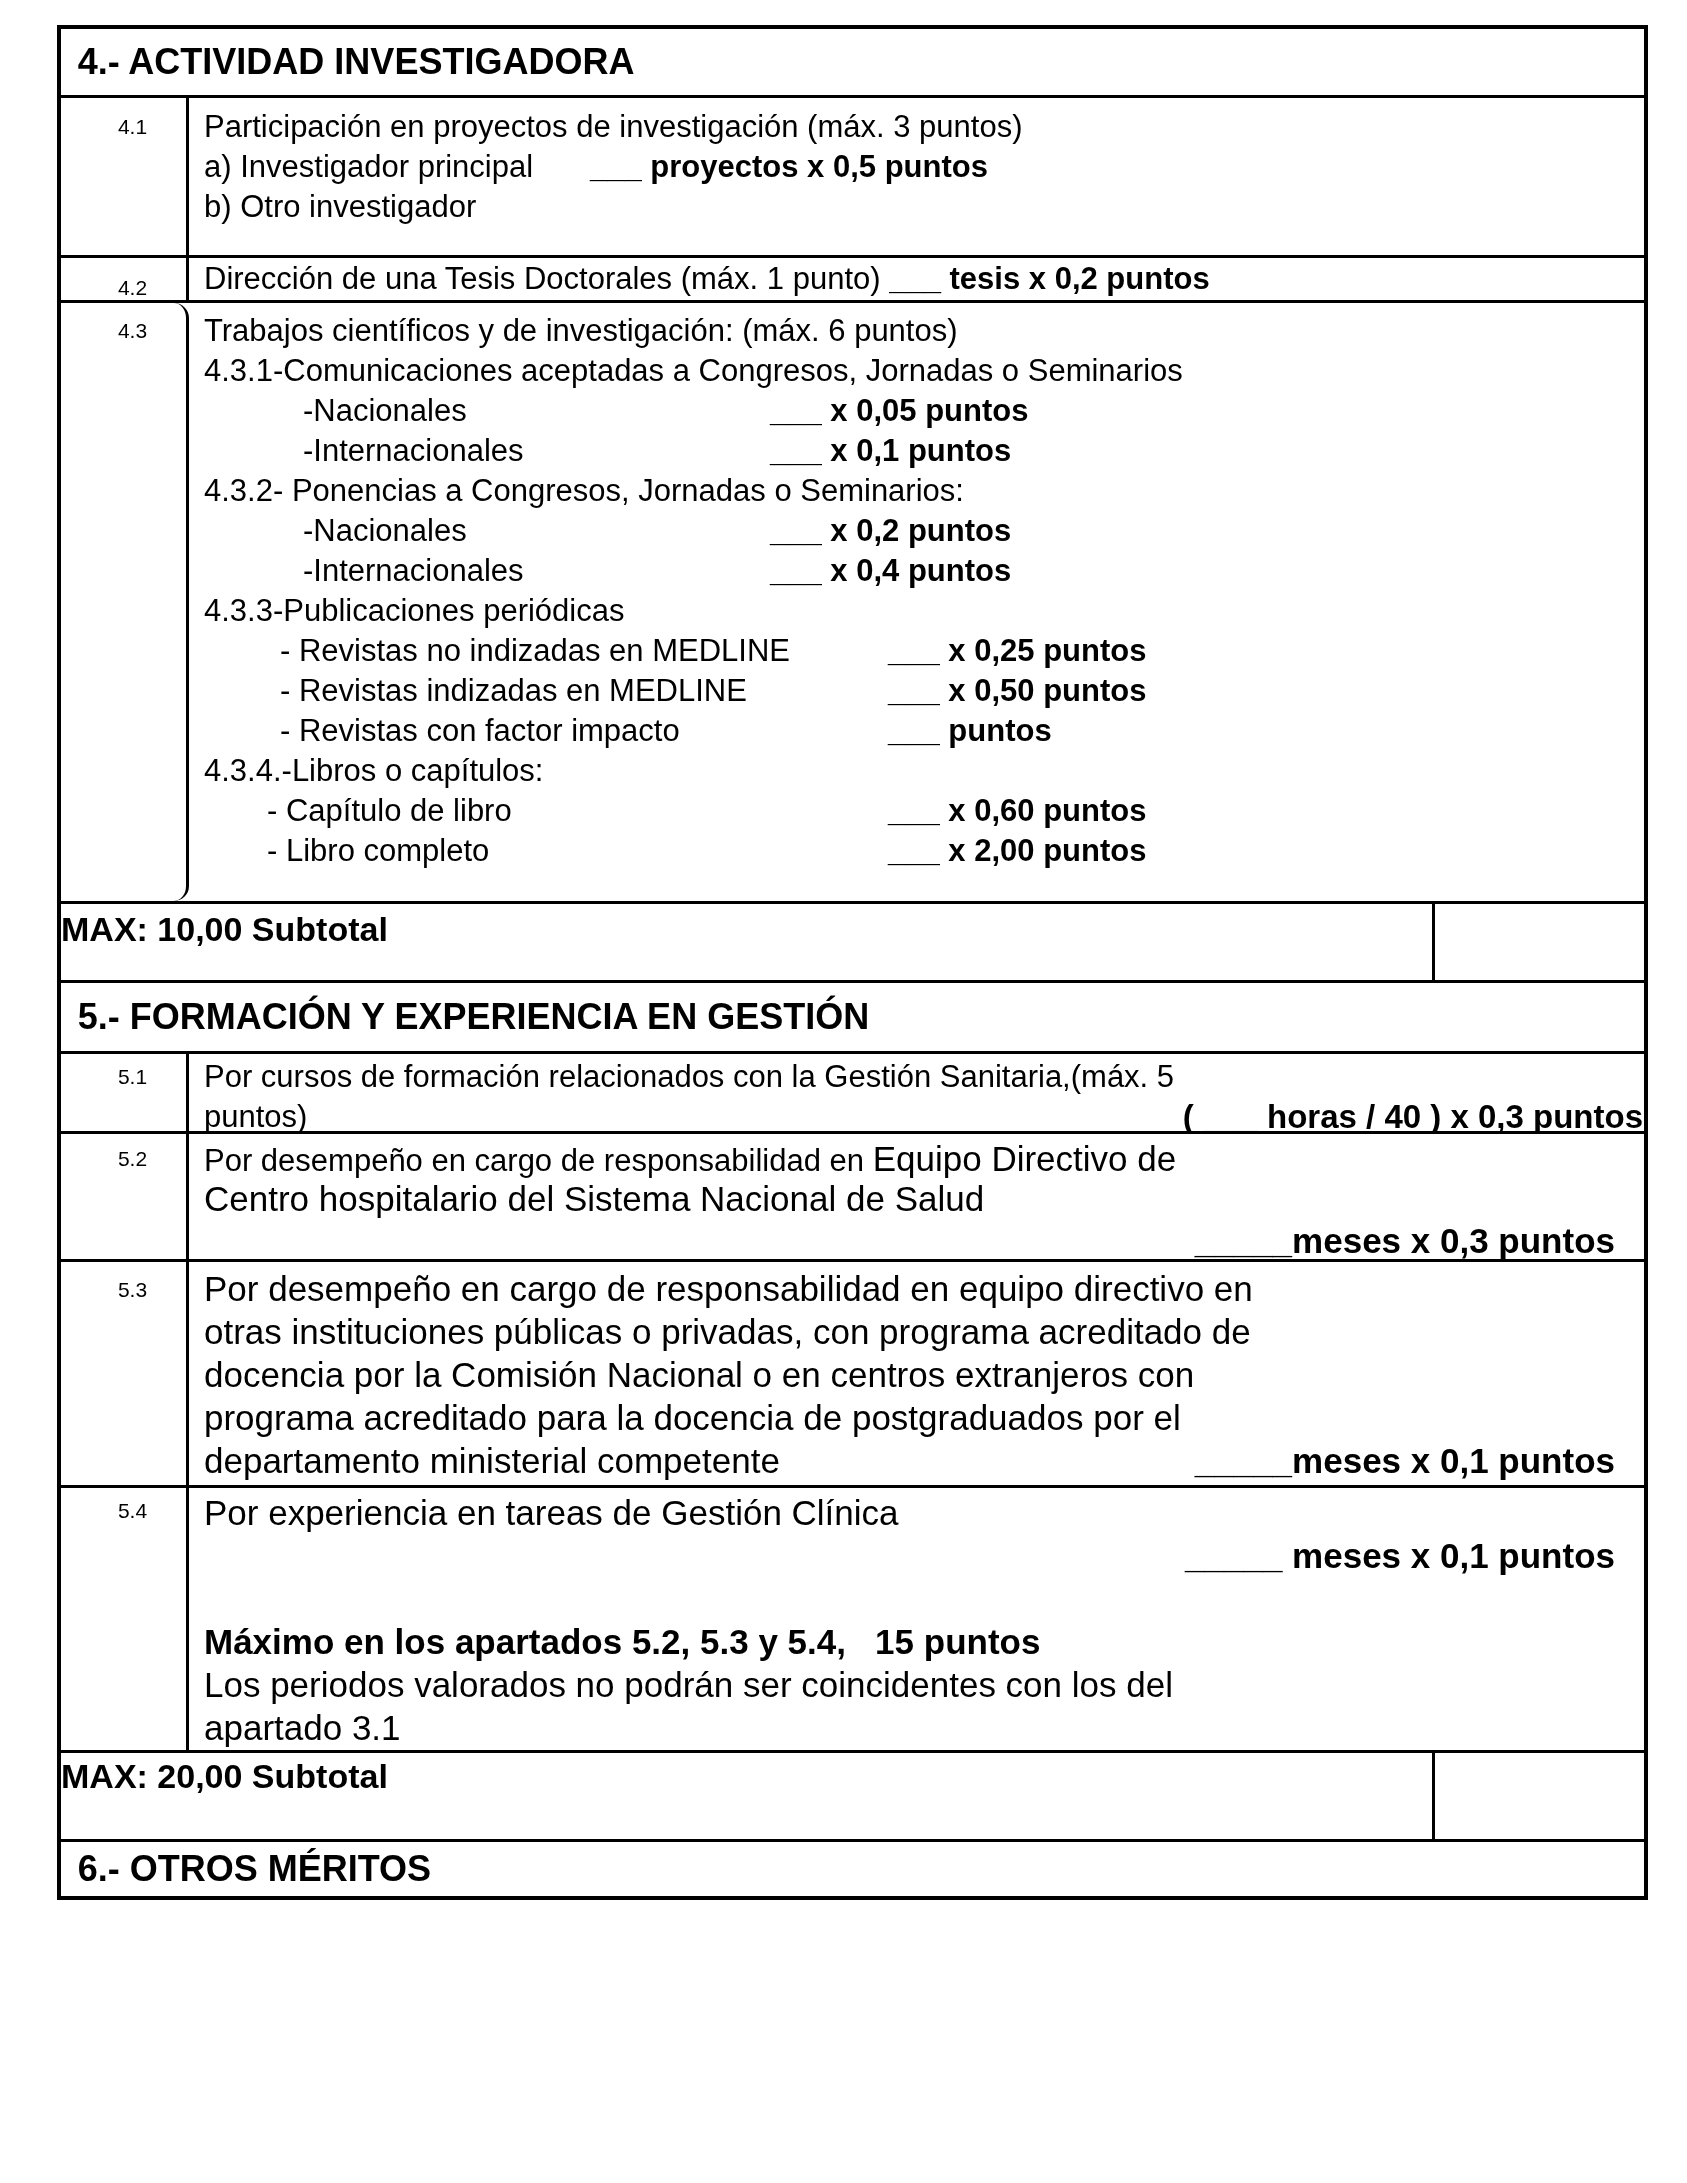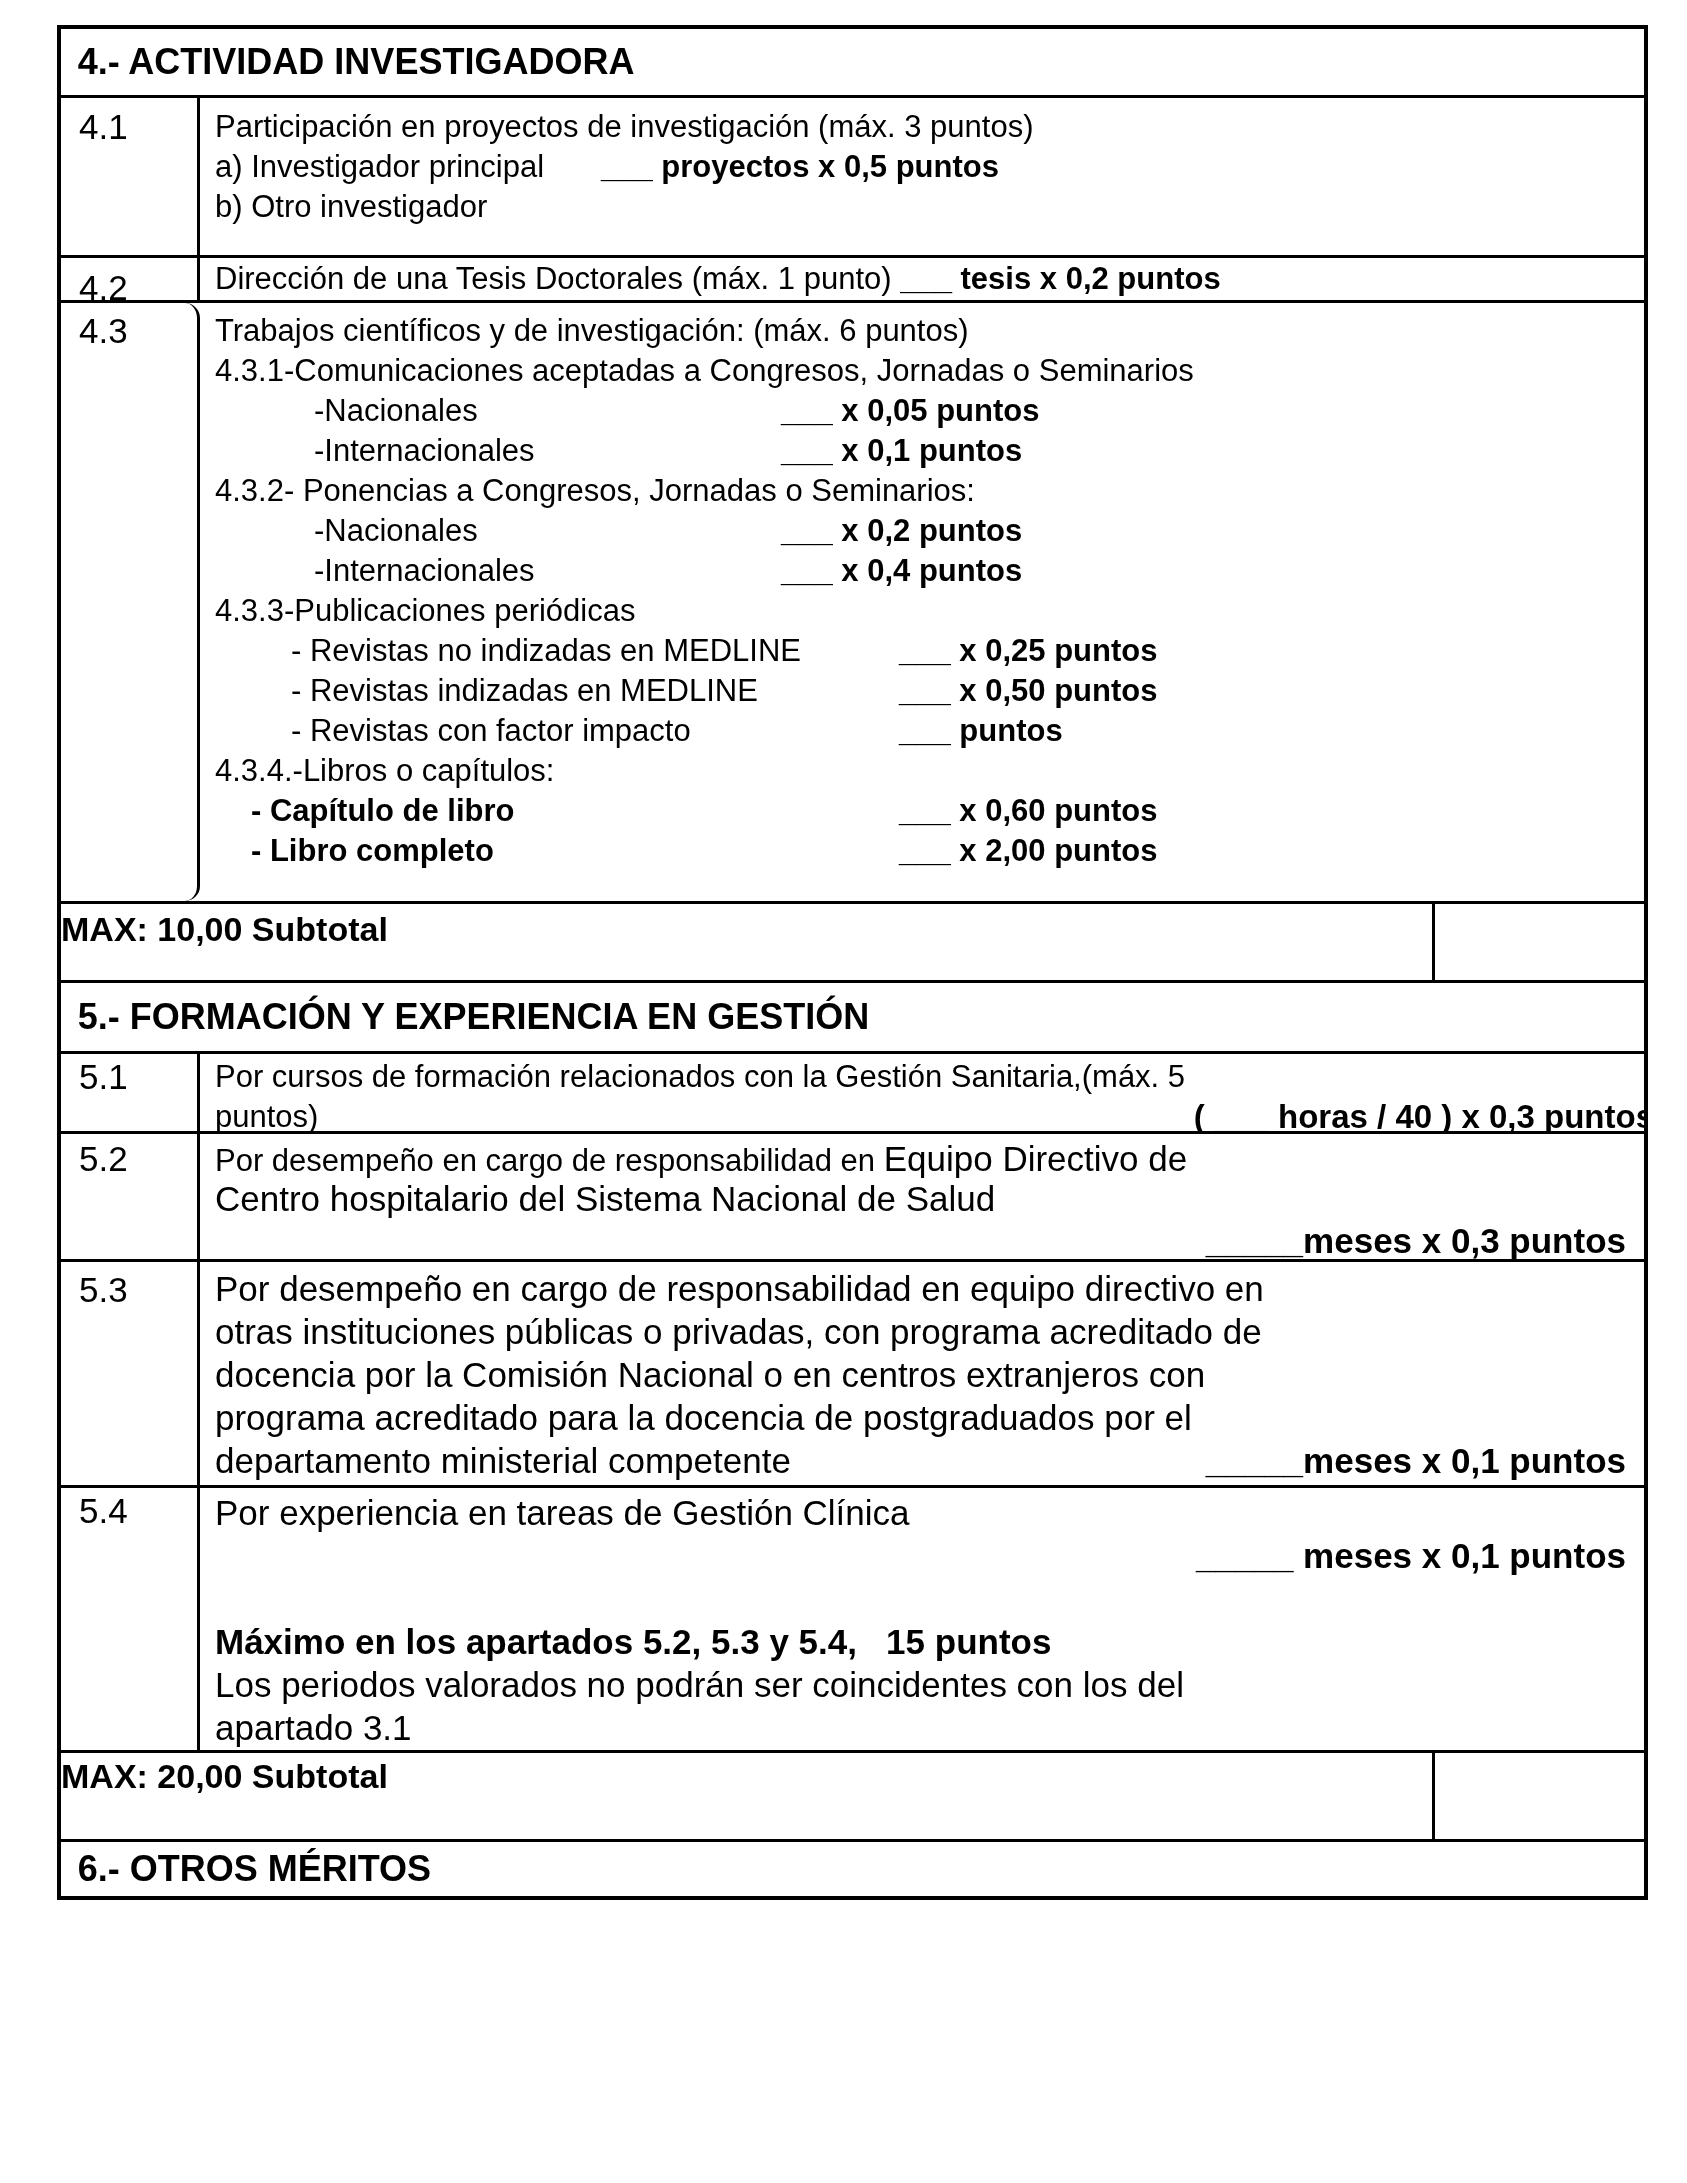--- a/index.html
+++ b/index.html
@@ -9,22 +9,22 @@
     -webkit-font-smoothing:antialiased;
   }
   .doc-table{
     position:absolute;left:57px;top:25px;width:1591px;
     border:4.6px solid #000;box-sizing:border-box;background:#fff;
   }
   .row{display:flex;box-sizing:content-box;overflow:hidden;}
   .bt{border-top:3.8px solid #000;}
   .cell{box-sizing:border-box;overflow:hidden;}
   .num{
-    width:139px;border-right:3px solid #000;flex:0 0 auto;
-    font-size:35px;line-height:40px;padding:9px 0 0 18px;white-space:pre;
+    width:128px;border-right:3px solid #000;flex:0 0 auto;
+    font-size:21px;line-height:40px;padding:9px 0 0 18px;white-space:pre;text-align:center;
   }
   .desc{
     width:1503px;border-right:3px solid #000;flex:0 0 auto;
     padding:0 0 0 15px;position:relative;
   }
   .score{flex:1 1 auto;}
   .header-row{
     font-weight:bold;font-size:36px;align-items:center;
     padding-left:16.7px;
   }
@@ -38,21 +38,21 @@
   .b{font-weight:bold;}
   .t46{font-size:35px;}
   .formula{position:absolute;top:0;font-weight:bold;white-space:pre;}
   .fx508{left:386px;text-align:center;}
   .fx745{left:566px;}
   .fx900{left:684px;}
   .fr61{right:46px;}
   .fr97{right:74px;}
   .il130{margin-left:99px;}
   .il100{margin-left:76px;}
-  .il112{margin-left:36px;font-weight:bold;}
+  .il112{margin-left:63px;}
   .f44{font-size:33px;}
   
   .pt12{padding-top:9px;}
   .pt10{padding-top:7.6px;border-radius:15px;}
   .pt6{padding-top:4.6px;}
   .pt4{padding-top:3px;}
   .pt2{padding-top:1.5px;}
   .r42-line{height:42px;line-height:42px;}
 </style>
 </head>

